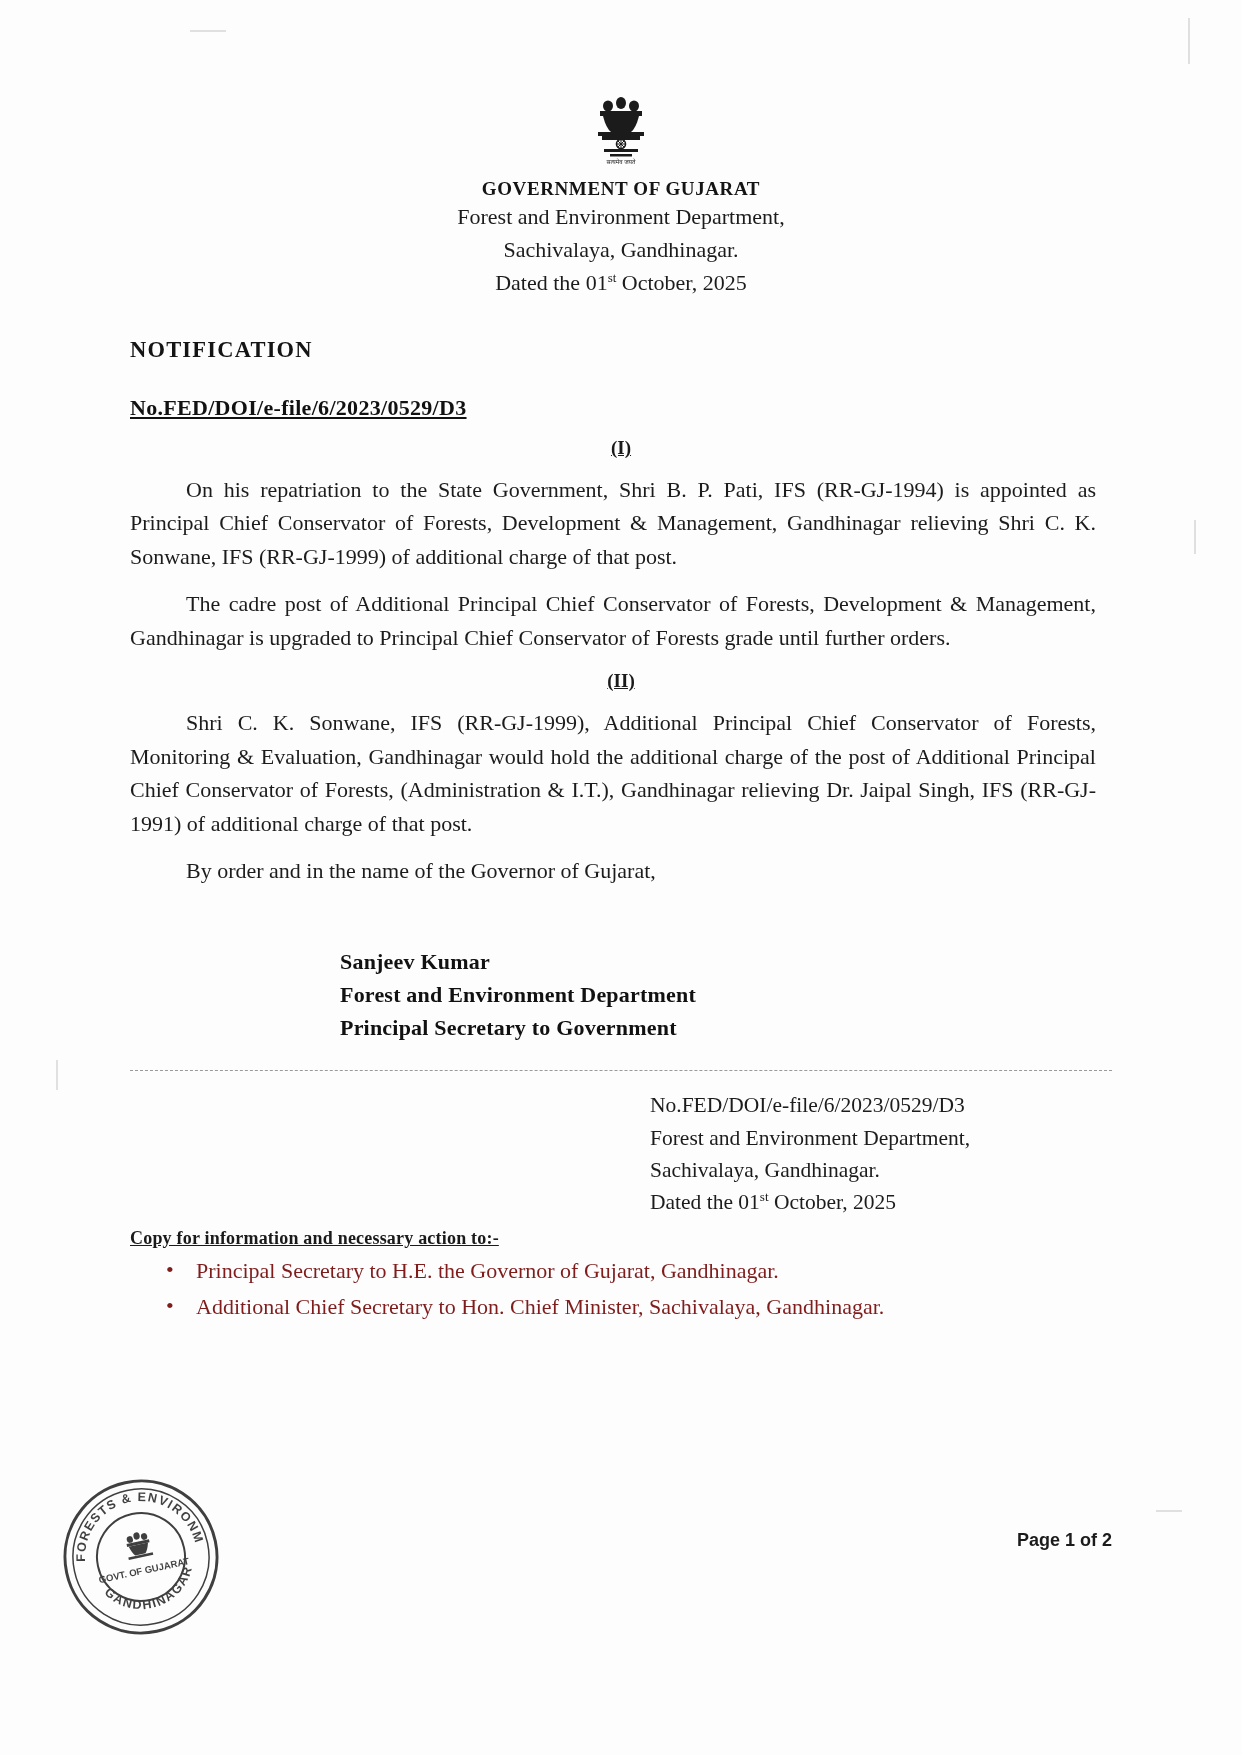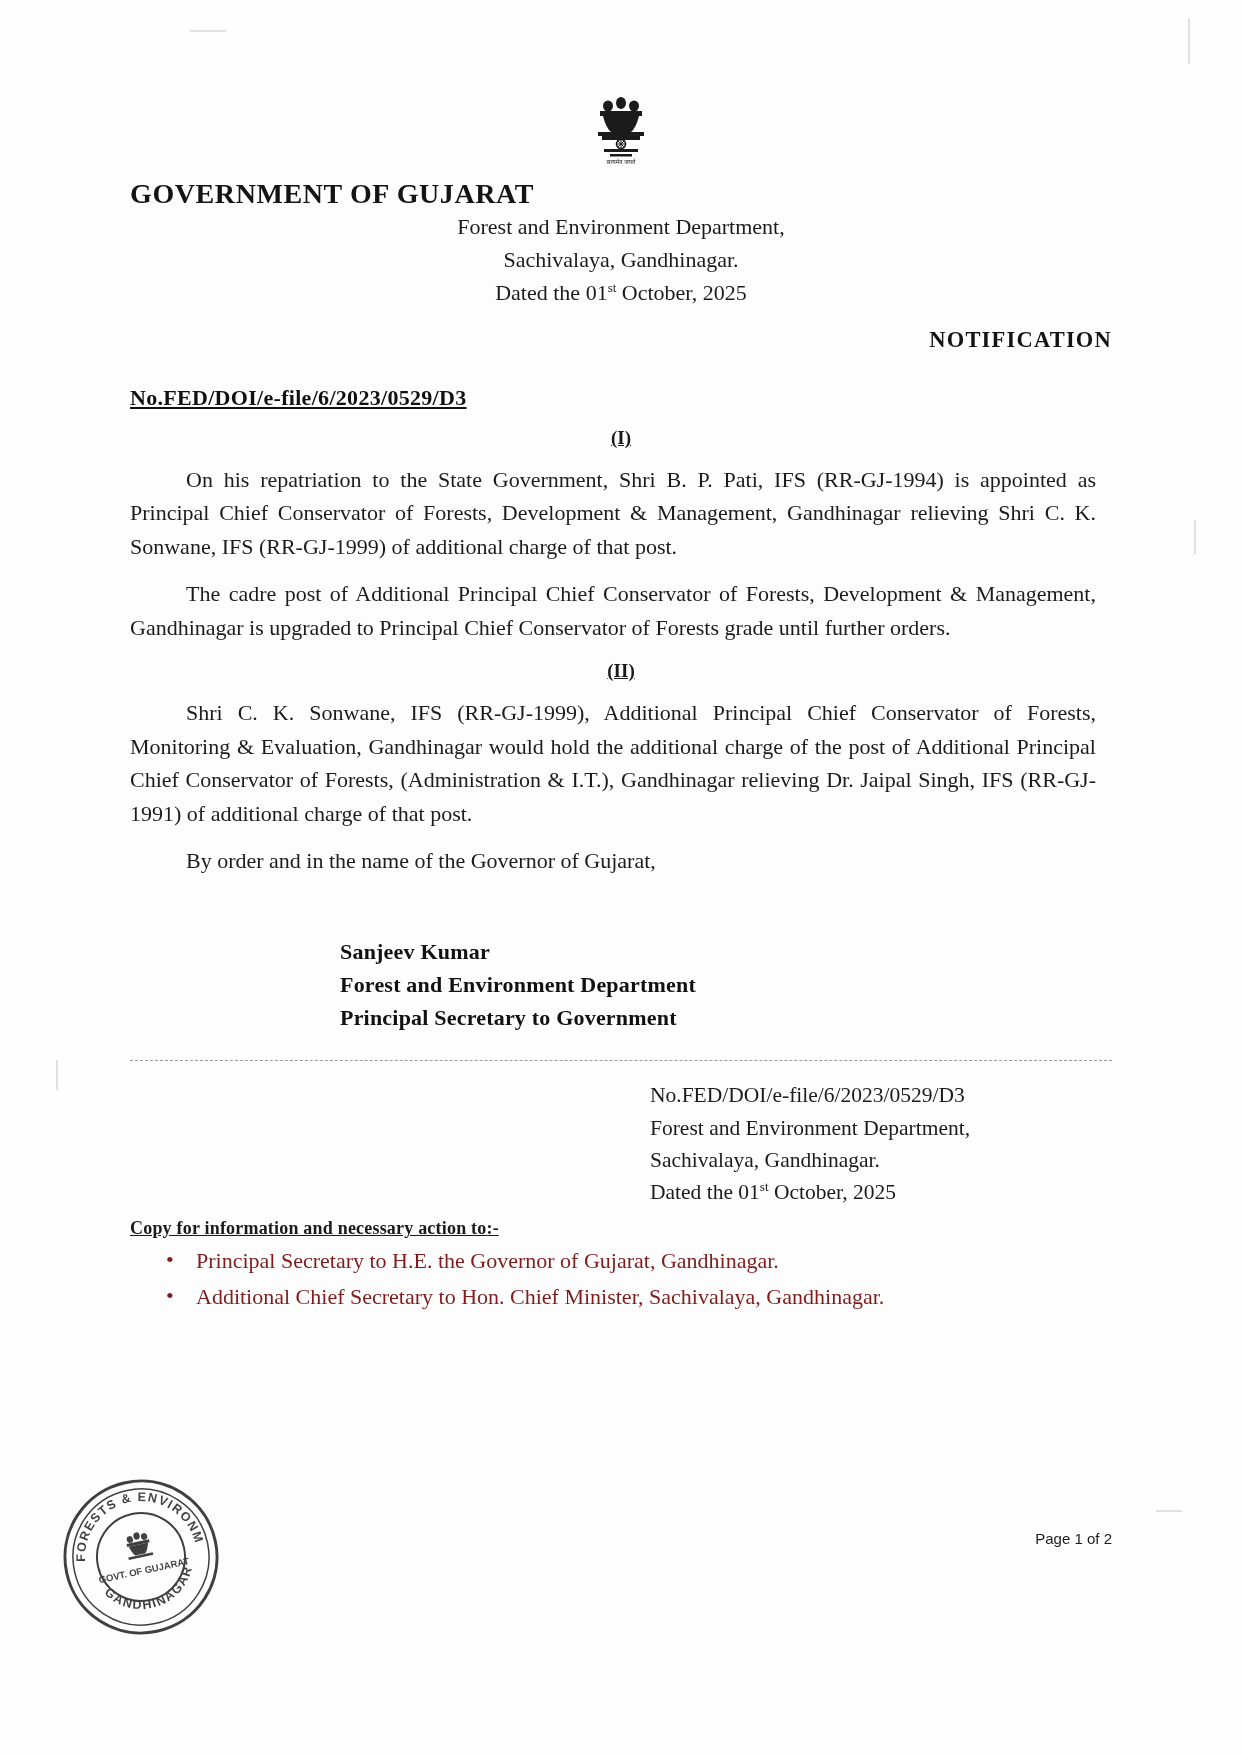--- a/index.html
+++ b/index.html
@@ -36,43 +36,43 @@
   .mark-br { right: 60px; top: 1510px; width: 26px; height: 2px; }
 
   .emblem {
     text-align: center;
     margin: 34px 0 6px 0;
     line-height: 0;
   }
   .emblem svg { display: inline-block; }
 
   .gov-title {
-    text-align: left;
-    font-weight: bold;
-    font-size: 28px;
+    text-align: center;
+    font-weight: bold;
+    font-size: 19px;
     letter-spacing: 0.6px;
     margin-top: 3px;
     color: #141414;
   }
   .dept-line {
     text-align: center;
     font-size: 22px;
     line-height: 1.5;
     color: #1c1c1c;
   }
   .dept-line .sup {
     font-size: 13px;
     vertical-align: super;
   }
   .notification {
-    text-align: right;
+    text-align: left;
     font-weight: bold;
     font-size: 22.5px;
     letter-spacing: 1.2px;
-    margin-top: 18px;
+    margin-top: 38px;
     color: #141414;
   }
   .file-no {
     font-weight: bold;
     font-size: 22px;
     text-decoration: underline;
     margin-top: 32px;
     letter-spacing: 0.3px;
     color: #111;
   }
@@ -145,22 +145,22 @@
     position: absolute;
     left: 2px;
     top: -1px;
     font-size: 22px;
   }
   .page-num {
     position: absolute;
     right: 130px;
     top: 1530px;
     font-family: "Liberation Sans", sans-serif;
-    font-weight: normal;
-    font-size: 15px;
+    font-weight: bold;
+    font-size: 18px;
     color: #1b1b1b;
   }
   .stamp {
     position: absolute;
     left: 46px;
     top: 1462px;
     width: 190px;
     height: 190px;
     opacity: 0.85;
   }

